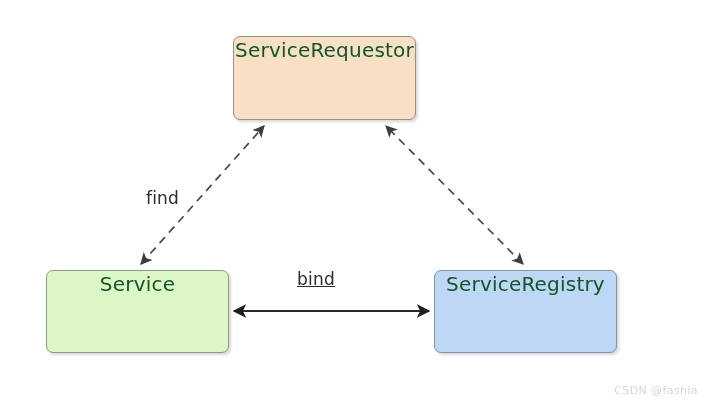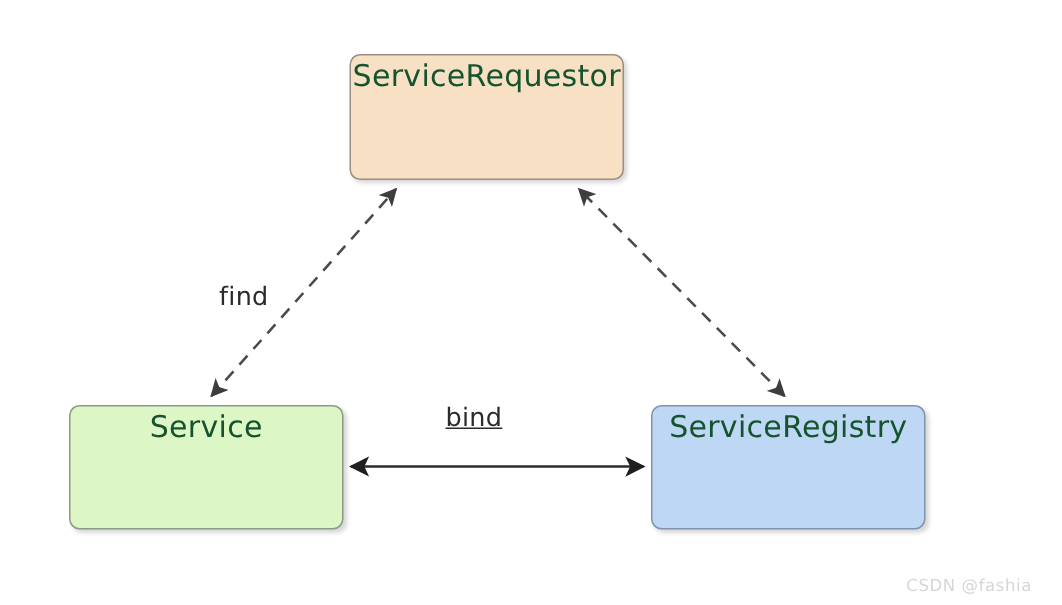--- a/index.html
+++ b/index.html
@@ -85,21 +85,21 @@
     white-space: nowrap;
     letter-spacing: 0.2px;
   }
 
   #label-find   { left: 146px; top: 188px; }
   #label-register { left: 459px; top: 172px; }
   #label-bind   { left: 297px; top: 269px; text-decoration: underline; }
 
   #watermark {
     position: absolute;
-    right: 20px;
+    right: 10px;
     bottom: 6px;
     font-size: 11px;
     color: #d6d6d6;
     letter-spacing: 0.4px;
     white-space: nowrap;
   }
 </style>
 </head>
 <body>
 

